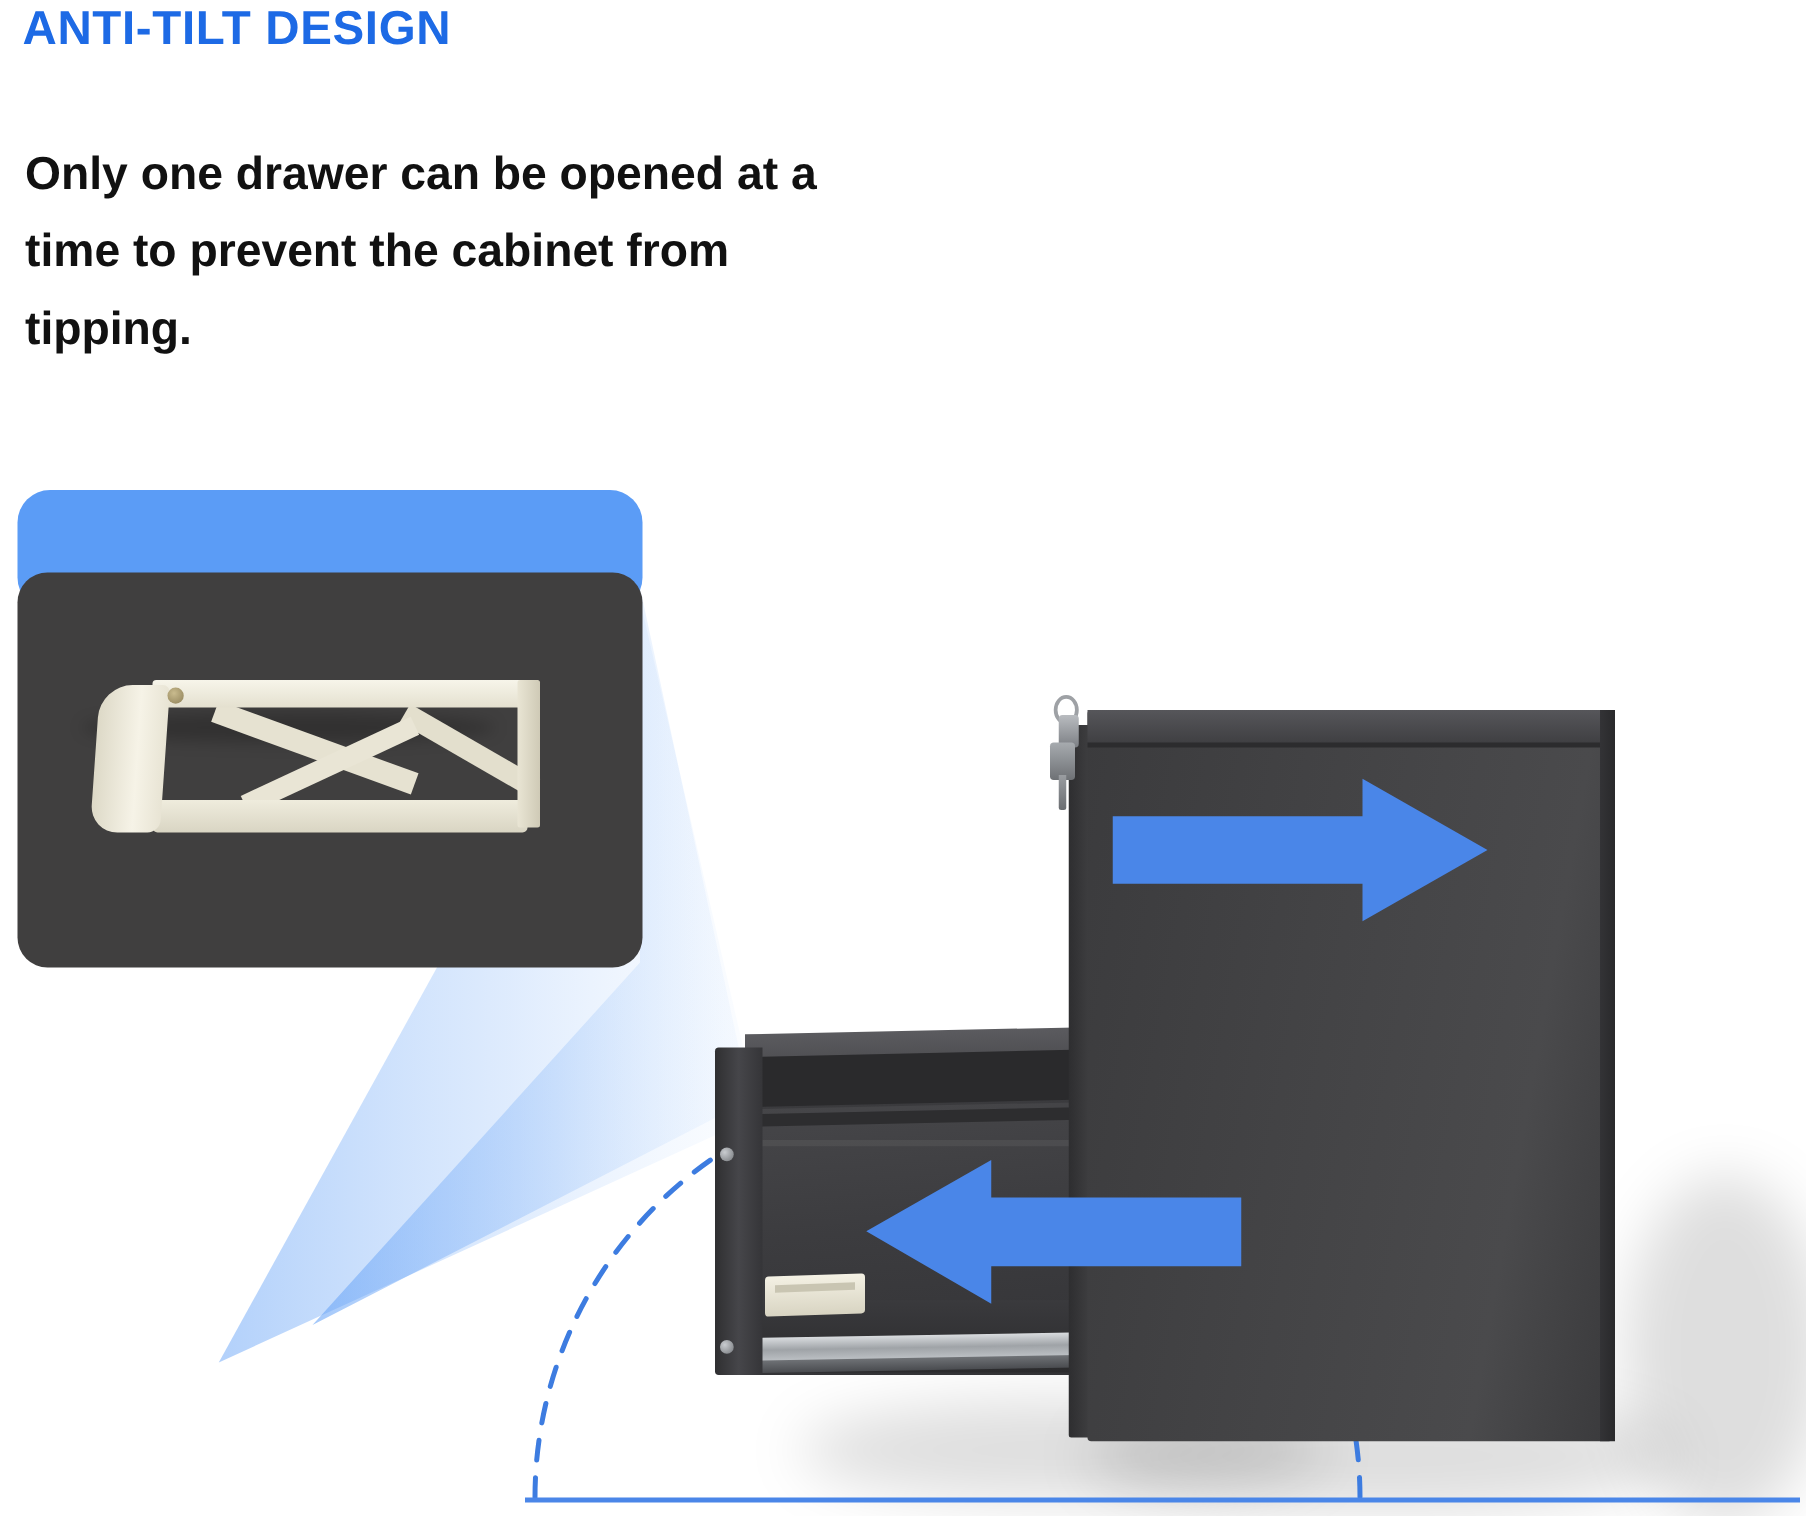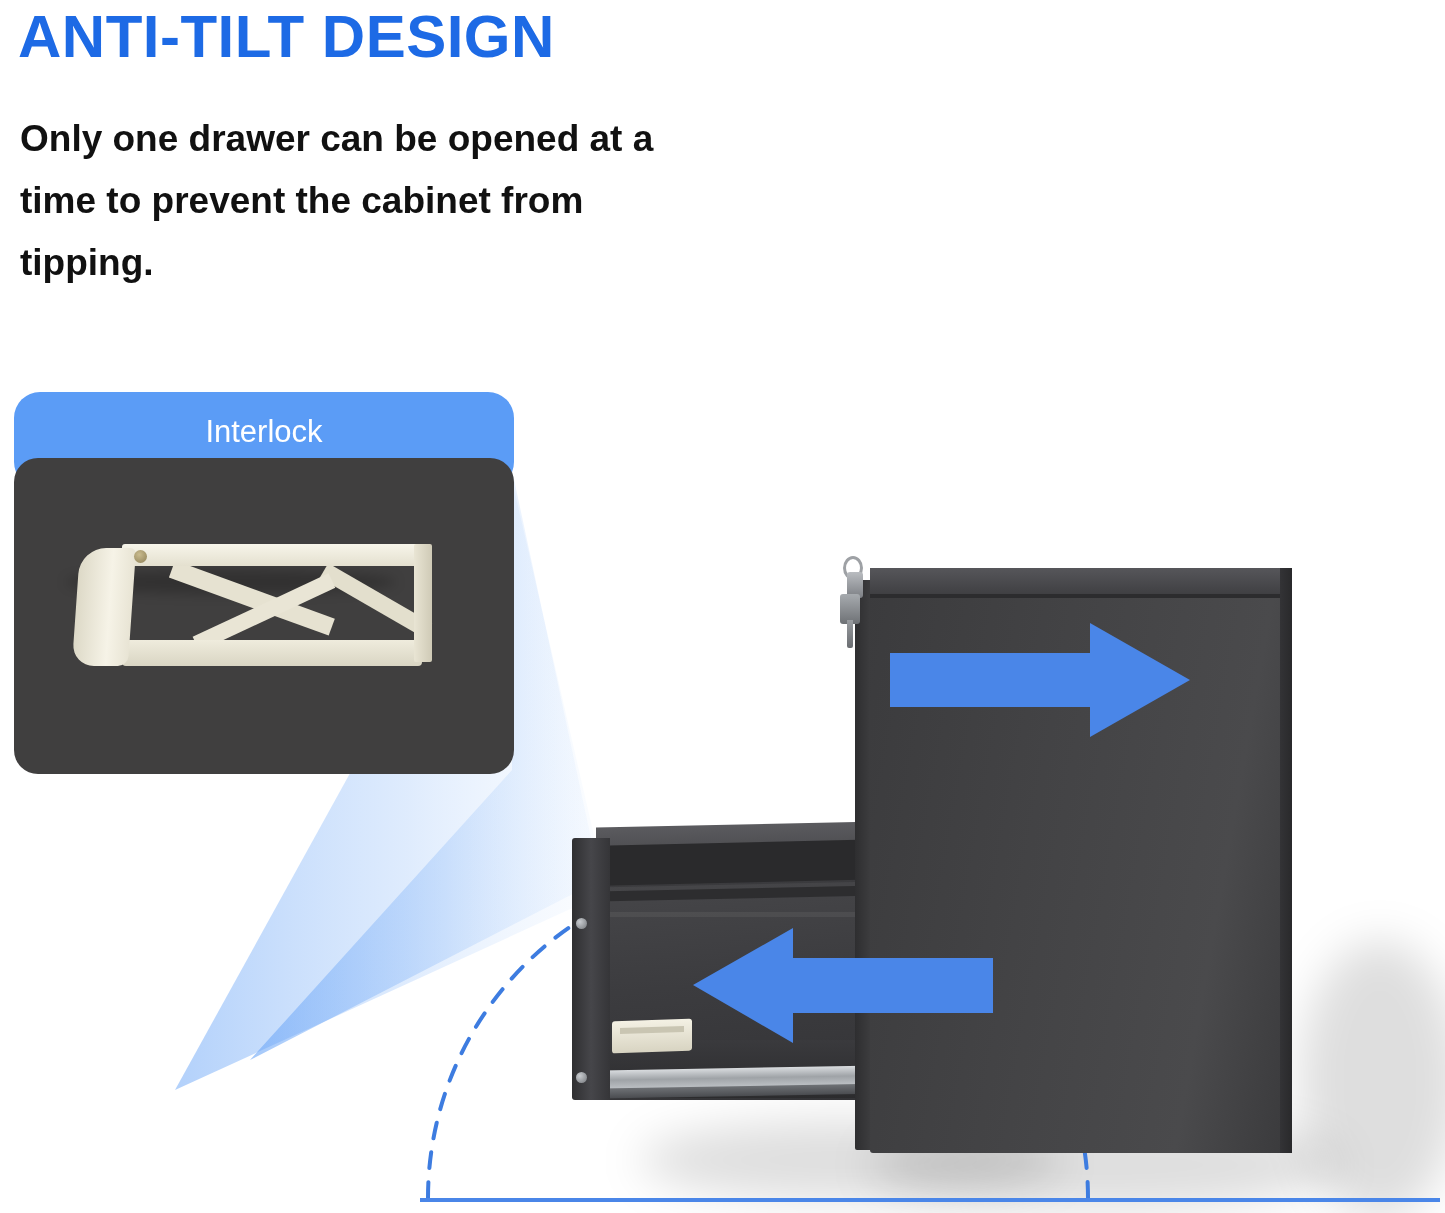--- a/index.html
+++ b/index.html
@@ -14,21 +14,21 @@
     overflow: hidden;
     font-family: "Liberation Sans", sans-serif;
     -webkit-font-smoothing: antialiased;
   }
 
   
   #headline {
     position: absolute;
     left: 18px;
     top: 2px;
-    font-size: 60px;
+    font-size: 38px;
     font-weight: bold;
     letter-spacing: 0.5px;
     color: #1d6ae5;
     white-space: nowrap;
   }
   #subhead {
     position: absolute;
     left: 20px;
     top: 108px;
     width: 700px;
@@ -393,21 +393,20 @@
       <stop offset="55%" stop-color="#7fb2f8" stop-opacity="0.30"></stop>
       <stop offset="100%" stop-color="#bcd8fc" stop-opacity="0.08"></stop>
     </linearGradient>
   </defs>
   <polygon points="512,470 512,770 250,1060 600,880" fill="url(#beamGrad)" transform="translate(0,0)"></polygon>
   <polygon points="512,480 595,840 590,900 175,1090" fill="url(#beamGrad)" opacity="0.85"></polygon>
 </svg>
 
 <div id="callout">
   <div id="callout-tab"></div>
-  <div id="callout-tab-label">Interlock</div>
   <div id="callout-body">
     <div id="ilk-shadow"></div>
     <div id="interlock-photo">
       <div class="ilk" id="ilk-rib1"></div>
       <div class="ilk" id="ilk-rib3"></div>
       <div class="ilk" id="ilk-rib2"></div>
       <div class="ilk" id="ilk-top"></div>
       <div class="ilk" id="ilk-bottom"></div>
       <div class="ilk" id="ilk-left"></div>
       <div class="ilk" id="ilk-right"></div>

